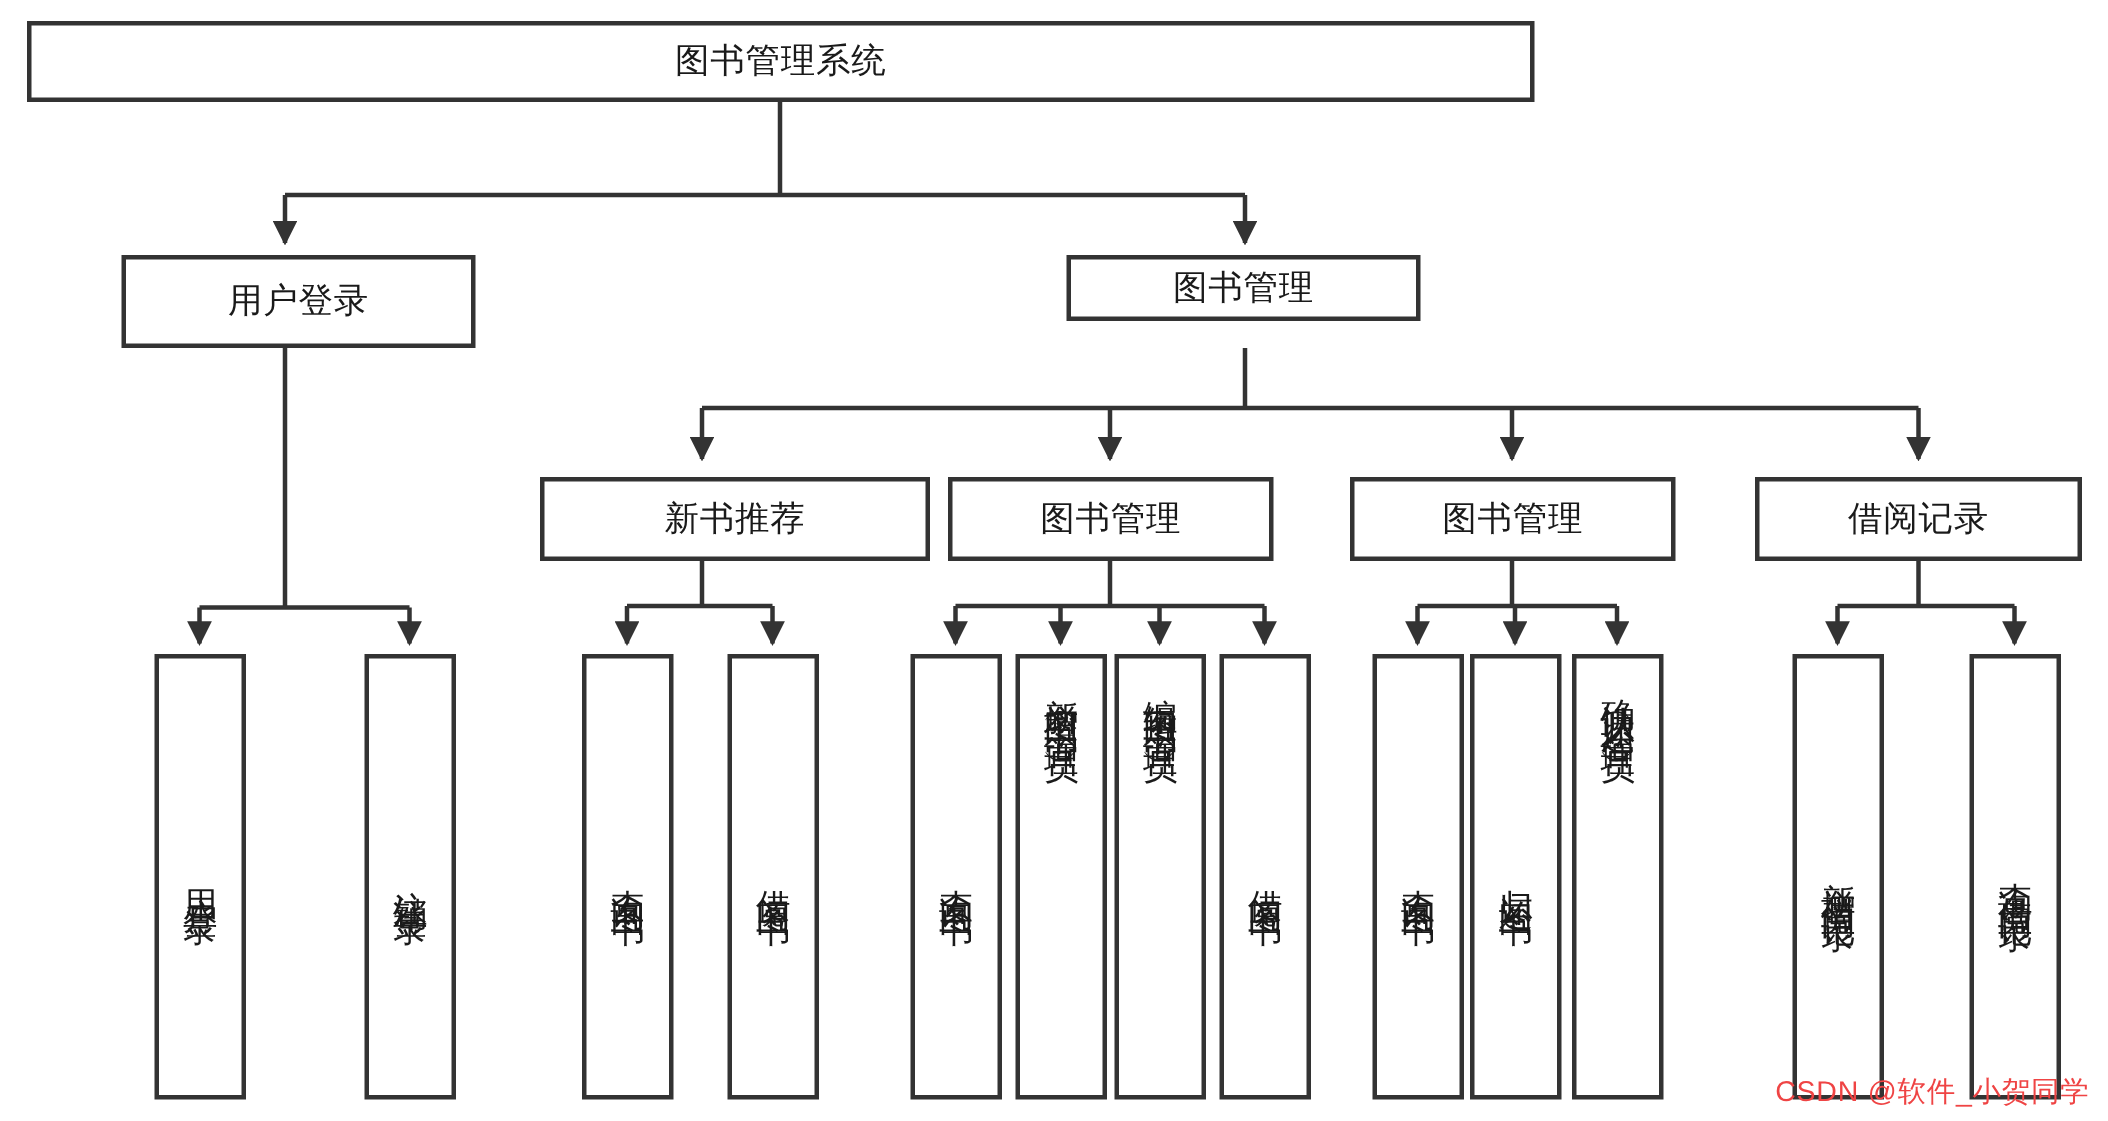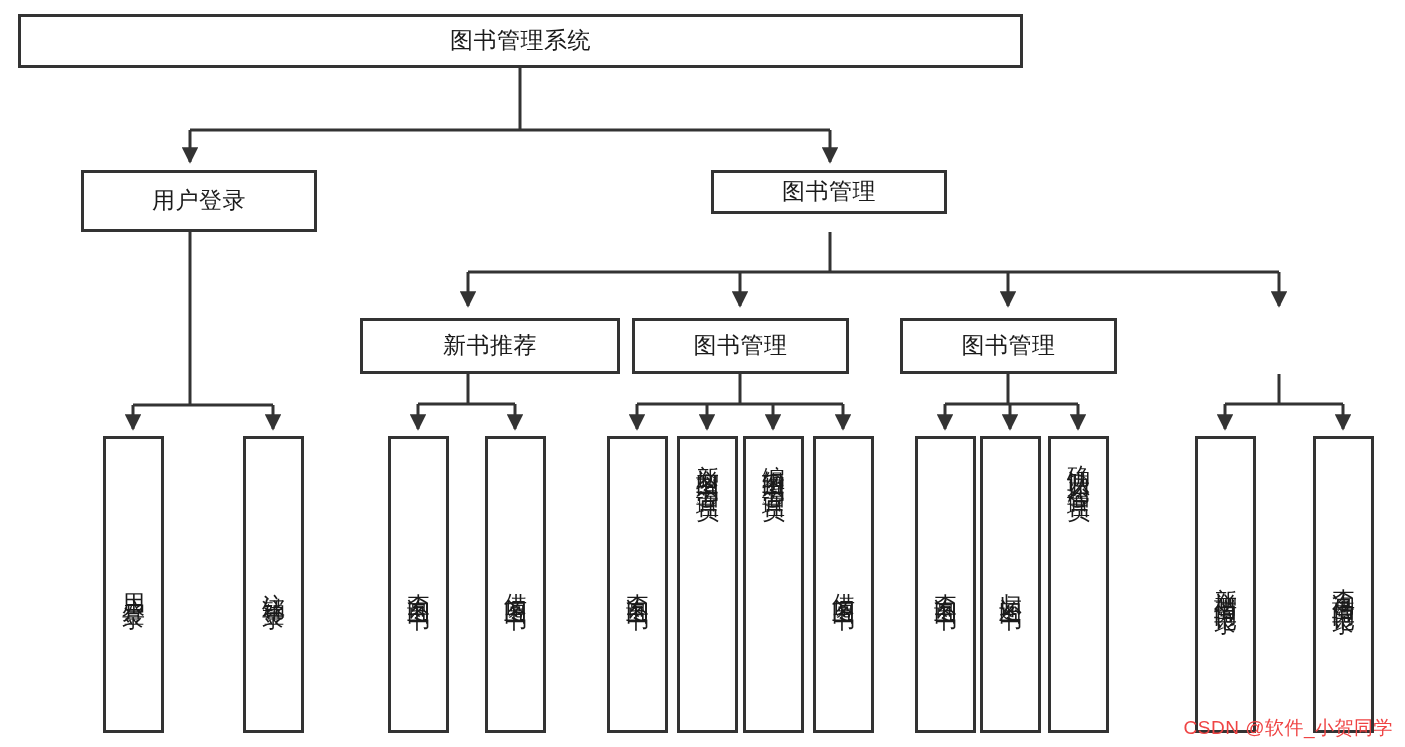--- a/index.html
+++ b/index.html
@@ -143,20 +143,23 @@
 
   <div class="node-box" style="left:360px; top:318px; width:260px; height:56px;">
     <span class="node-label-h">新书推荐</span>
   </div>
   <div class="node-box" style="left:632px; top:318px; width:217px; height:56px;">
     <span class="node-label-h">图书管理</span>
   </div>
   <div class="node-box" style="left:900px; top:318px; width:217px; height:56px;">
     <span class="node-label-h">图书管理</span>
   </div>
+  <div class="node-box" style="left:1170px; top:318px; width:218px; height:56px;">
+    <span class="node-label-h">借阅记录</span>
+  </div>
 
   <div class="node-box vertical vcenter" style="left:103px; top:436px; width:61px; height:297px;">
     <span class="node-label-v">用户登录</span>
   </div>
   <div class="node-box vertical vcenter" style="left:243px; top:436px; width:61px; height:297px;">
     <span class="node-label-v">注销登录</span>
   </div>
 
   <div class="node-box vertical vcenter" style="left:388px; top:436px; width:61px; height:297px;">
     <span class="node-label-v">查询图书</span>

